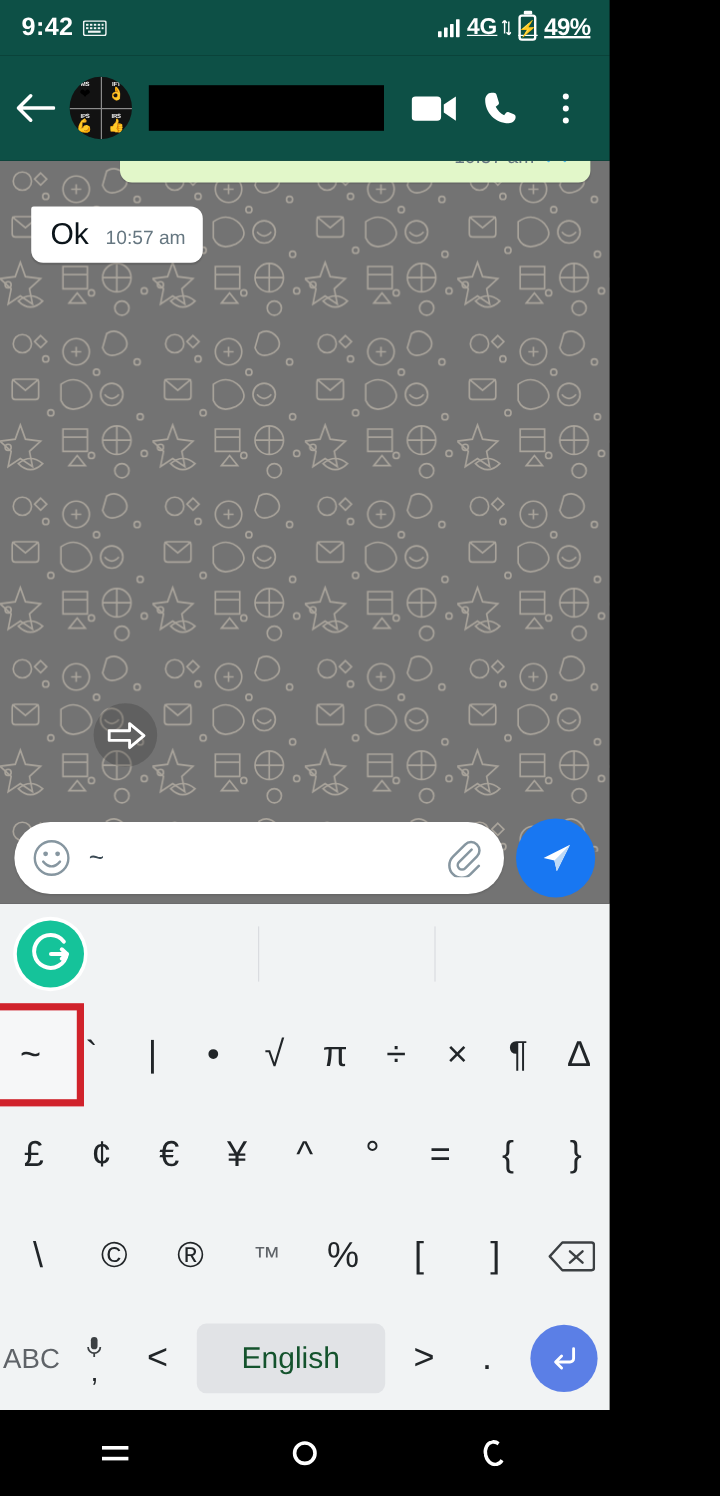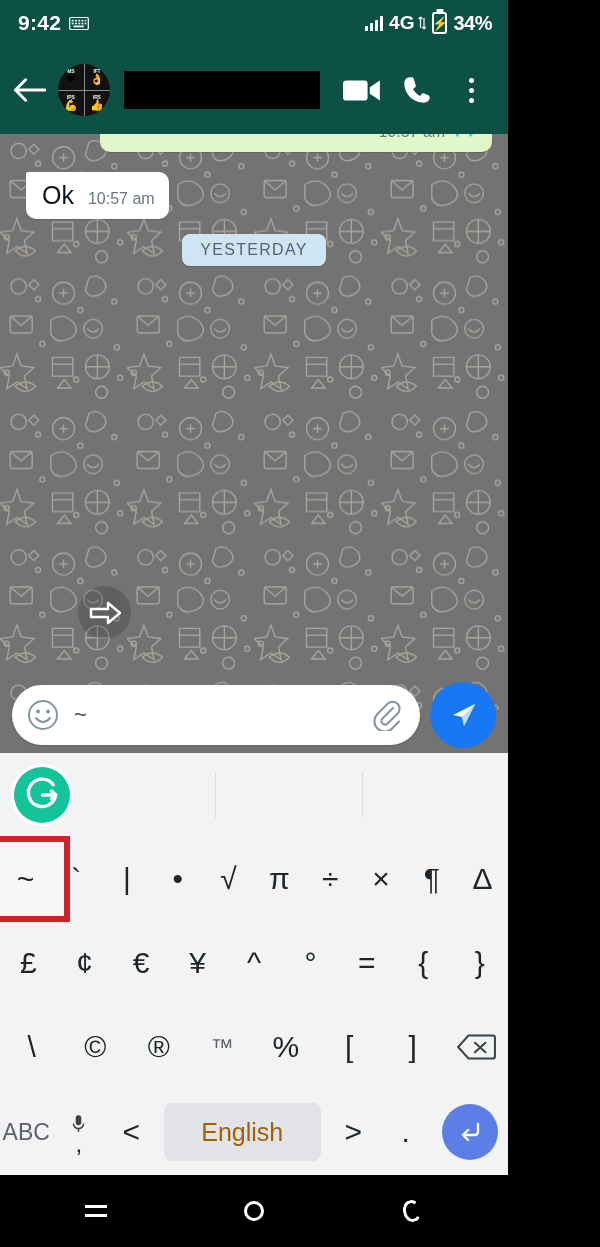--- a/index.html
+++ b/index.html
@@ -15,21 +15,21 @@
   
   .statusbar {
     height:46px; background:#0d5046; color:#fff;
     display:flex; align-items:center; justify-content:space-between;
     padding:0 16px 0 18px; flex:0 0 auto;
   }
   .sb-left { display:flex; align-items:center; gap:8px; }
   .sb-clock { font-size:21px; font-weight:bold; letter-spacing:.3px; }
   .sb-kbd { width:20px; height:13px; position:relative; opacity:.95; }
   .sb-kbd svg { display:block; }
-  .sb-right { display:flex; align-items:center; gap:6px; }
+  .sb-right { display:flex; align-items:center; gap:6px;text-decoration:underline; }
   .sig { display:flex; align-items:flex-end; gap:2px; height:16px; }
   .sig i { display:block; width:3px; background:#fff; border-radius:.5px; }
   .sig i:nth-child(1){height:5px}
   .sig i:nth-child(2){height:8px}
   .sig i:nth-child(3){height:11px}
   .sig i:nth-child(4){height:15px}
   .sb-net { font-size:19px; font-weight:bold; }
   .sb-arrows { font-size:9px; line-height:8px; display:flex; flex-direction:column; margin-left:-2px;}
   .batt { width:15px; height:22px; border:2px solid #fff; border-radius:3px; position:relative; display:flex;align-items:center;justify-content:center; }
   .batt:before { content:""; position:absolute; top:-5px; left:50%; transform:translateX(-50%); width:7px;height:3px;background:#fff;border-radius:1px;}
@@ -162,21 +162,21 @@
   .key.hl { position:relative; }
   .key.hl:after {
     content:""; position:absolute; left:50%; top:50%; transform:translate(-50%,-50%);
     width:78px; height:74px; border:6px solid #d0222b; background:rgba(255,255,255,.35); pointer-events:none;
   }
   .key.hl .gl { position:relative; z-index:2; }
   .row4 { height:86px; }
   .spacebar {
     flex:3 1 0; height:58px; background:#e1e3e6; border-radius:8px;
     display:flex;align-items:center;justify-content:center;
-    font-size:25px; color:#a16207; margin:0 6px; cursor:pointer;
+    font-size:25px; color:#14532d; margin:0 6px; cursor:pointer;
   }
   .enter-key {
     flex:0 0 76px; display:flex;align-items:center;justify-content:center;
   }
   .enter-circle{ width:56px;height:56px;border-radius:50%;background:#5b7fe6;display:flex;align-items:center;justify-content:center;}
   .mic-key { flex:1 1 0; display:flex;flex-direction:column;align-items:center;justify-content:center;height:100%;cursor:pointer;}
   .mic-key .mc { font-size:24px; line-height:14px; color:#212528;}
 
   
   .navbar { height:72px; background:#000; display:flex; align-items:center; justify-content:center; gap:112px; flex:0 0 auto;}
@@ -221,21 +221,21 @@
       <span class="sb-net">4G</span>
       <span class="sb-arrows">
         <svg viewBox="0 0 8 14" width="8" height="14">
             <path d="M2.5 1 L2.5 12 M2.5 1 L0.6 3.2 M2.5 1 L4.4 3.2" stroke="#fff" stroke-width="1.2" fill="none"></path>
             <path d="M6 13 L6 2 M6 13 L4.1 10.8 M6 13 L7.9 10.8" stroke="#fff" stroke-width="1.2" fill="none"></path>
           </svg>
       </span>
       <span class="batt">
           <span>⚡</span>
         </span>
-      <span class="sb-pct">34%</span>
+      <span class="sb-pct">49%</span>
     </div>
   </div>
 
   <div class="appbar">
     <div class="back-arrow">
       <svg viewBox="0 0 30 24" width="34" height="28">
           <path d="M29 12 H4 M12 3 L3 12 L12 21" stroke="#fff" stroke-width="2.6" fill="none" stroke-linecap="round" stroke-linejoin="round"></path>
         </svg>
     </div>
 
@@ -327,23 +327,20 @@
         <span class="txt"></span>
         <span class="meta-time">10:57 am</span>
         <span class="ticks">✓✓</span>
       </div>
 
       <div class="bubble bubble-in">
         <span class="txt">Ok</span>
         <span class="meta-time">10:57 am</span>
       </div>
 
-      <div class="divider-wrap">
-        <span class="divider">YESTERDAY</span>
-      </div>
 
 
       <div class="forward-btn">
         <svg viewBox="0 0 34 26" width="34" height="26">
             <path d="M3 9 H20 V3 L32 13 L20 23 V17 H3 Z" fill="none" stroke="#fff" stroke-width="2.4" stroke-linejoin="round"></path>
           </svg>
       </div>
     </div>
 
     <div class="inputbar">

